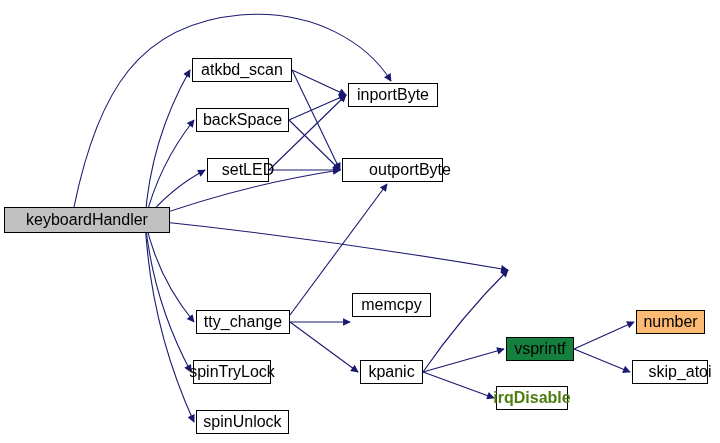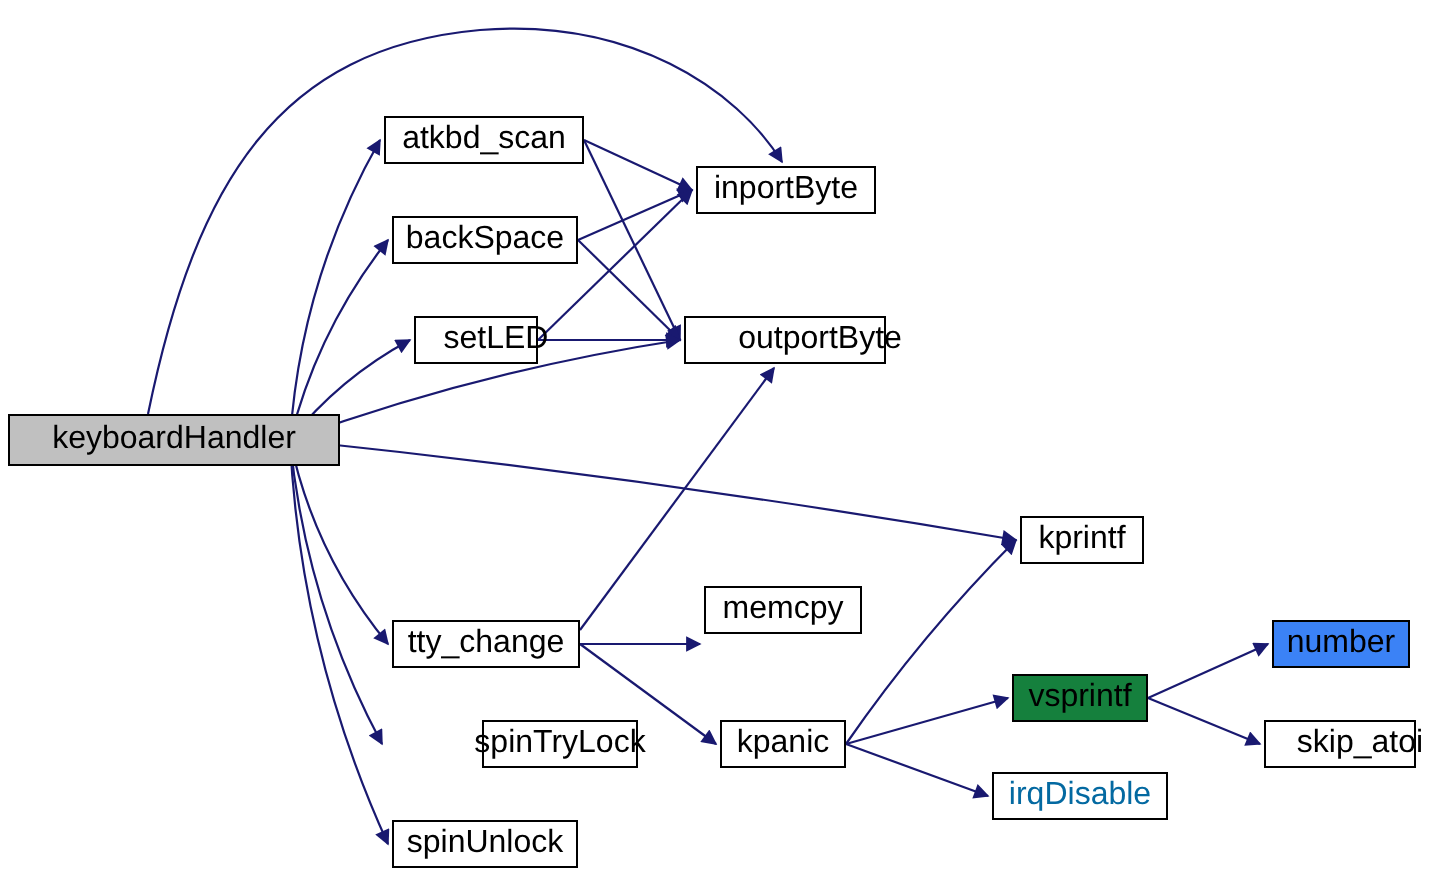--- a/index.html
+++ b/index.html
@@ -72,23 +72,22 @@
       <path d="M 423 372 L 494 398" class="edge" stroke="#191970" marker-end="url(#arrow)"></path>
       <path d="M 574 349 L 634 322" class="edge" stroke="#191970" marker-end="url(#arrow)"></path>
       <path d="M 574 349 L 630 372" class="edge" stroke="#191970" marker-end="url(#arrow)"></path>
     </svg>
 <div class="node hl" style="left: 4px; top: 207px; width: 166px; height: 26px; border-color: rgb(0, 0, 0); background: rgb(192, 192, 192); color: rgb(0, 0, 0);">keyboardHandler</div>
     <div class="node" style="left: 192px; top: 58px; width: 100px; height: 24px; border-color: rgb(0, 0, 0); background: rgb(255, 255, 255); color: rgb(0, 0, 0);">atkbd_scan</div>
     <div class="node" style="left: 196px; top: 108px; width: 93px; height: 24px; border-color: rgb(0, 0, 0); background: rgb(255, 255, 255); color: rgb(0, 0, 0);">backSpace</div>
     <div class="node" style="left: 207px; top: 158px; width: 62px; height: 24px; border-color: rgb(0, 0, 0); background: rgb(255, 255, 255); color: rgb(0, 0, 0); padding-left: 20px;">setLED</div>
     <div class="node" style="left: 348px; top: 83px; width: 90px; height: 24px; border-color: rgb(0, 0, 0); background: rgb(255, 255, 255); color: rgb(0, 0, 0);">inportByte</div>
     <div class="node" style="left: 342px; top: 158px; width: 101px; height: 24px; border-color: rgb(0, 0, 0); background: rgb(255, 255, 255); color: rgb(0, 0, 0); padding-left: 35px;">outportByte</div>
-    <div class="node" style="left: 510px; top: 258px; width: 62px; height: 24px; border-color: rgb(0, 0, 0); background: rgb(255, 255, 255); color: rgb(0, 0, 0);">kprintf</div>
     <div class="node" style="left: 196px; top: 310px; width: 94px; height: 24px; border-color: rgb(0, 0, 0); background: rgb(255, 255, 255); color: rgb(0, 0, 0);">tty_change</div>
     <div class="node" style="left: 352px; top: 293px; width: 79px; height: 24px; border-color: rgb(0, 0, 0); background: rgb(255, 255, 255); color: rgb(0, 0, 0);">memcpy</div>
-    <div class="node" style="left: 193px; top: 360px; width: 78px; height: 24px; border-color: rgb(0, 0, 0); background: rgb(255, 255, 255); color: rgb(0, 0, 0); margin-left: 48px;">spinTryLock</div>
+    <div class="node" style="left: 193px; top: 360px; width: 78px; height: 24px; border-color: rgb(0, 0, 0); background: rgb(255, 255, 255); color: rgb(0, 0, 0);">spinTryLock</div>
     <div class="node" style="left: 196px; top: 410px; width: 93px; height: 24px; border-color: rgb(0, 0, 0); background: rgb(255, 255, 255); color: rgb(0, 0, 0);">spinUnlock</div>
     <div class="node" style="left: 360px; top: 360px; width: 63px; height: 24px; border-color: rgb(0, 0, 0); background: rgb(255, 255, 255); color: rgb(0, 0, 0);">kpanic</div>
     <div class="node" style="left: 506px; top: 337px; width: 68px; height: 24px; border-color: rgb(0, 0, 0); background: #15803d; color: rgb(0, 0, 0);">vsprintf</div>
-    <div class="node" style="left: 496px; top: 386px; width: 88px; height: 24px; border-color: rgb(0, 0, 0); background: rgb(255, 255, 255); color: #0369a1;">irqDisable</div>
-    <div class="node" style="left: 636px; top: 310px; width: 69px; height: 24px; border-color: rgb(0, 0, 0); background: #3b82f6; color: rgb(0, 0, 0);">number</div>
+    <div class="node" style="left: 496px; top: 386px; width: 72px; height: 24px; border-color: rgb(0, 0, 0); background: rgb(255, 255, 255); color: #4d7c0f; font-weight: bold;">irqDisable</div>
+    <div class="node" style="left: 636px; top: 310px; width: 69px; height: 24px; border-color: rgb(0, 0, 0); background: #fdba74; color: rgb(0, 0, 0);">number</div>
     <div class="node" style="left: 632px; top: 360px; width: 76px; height: 24px; border-color: rgb(0, 0, 0); background: rgb(255, 255, 255); color: rgb(0, 0, 0); padding-left: 20px;">skip_atoi</div>
   </div>
 
 </body></html>

